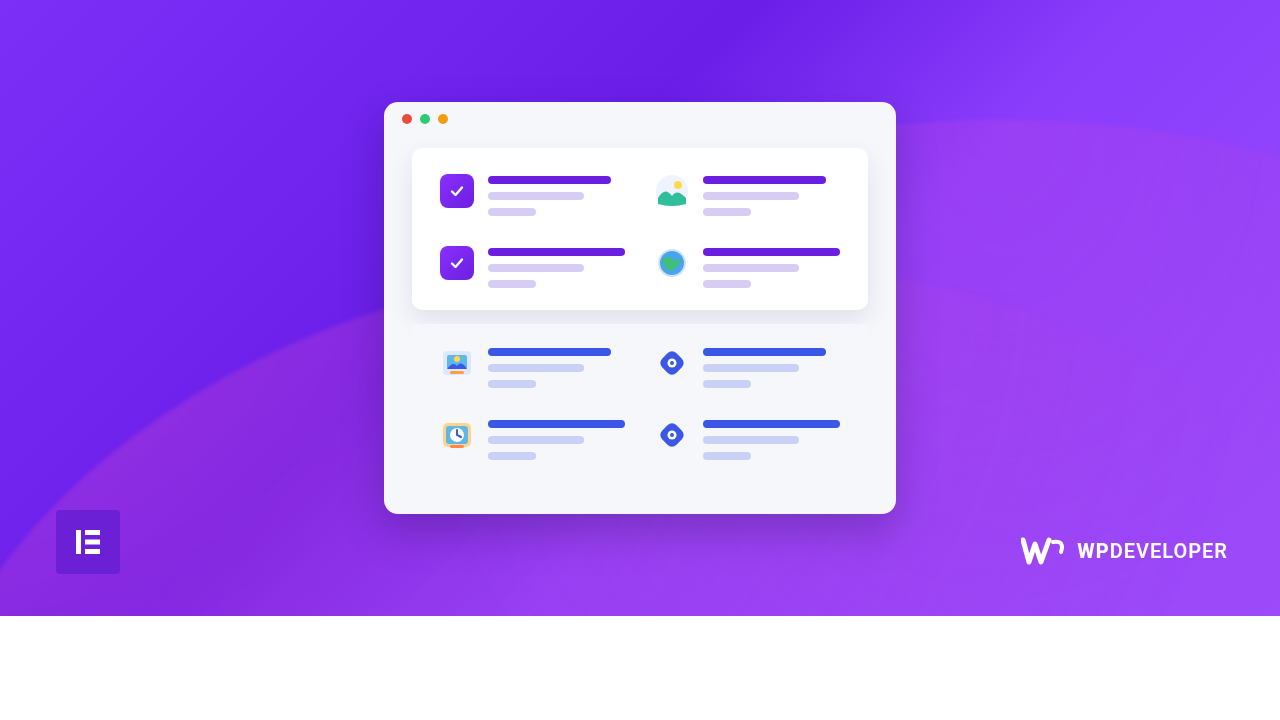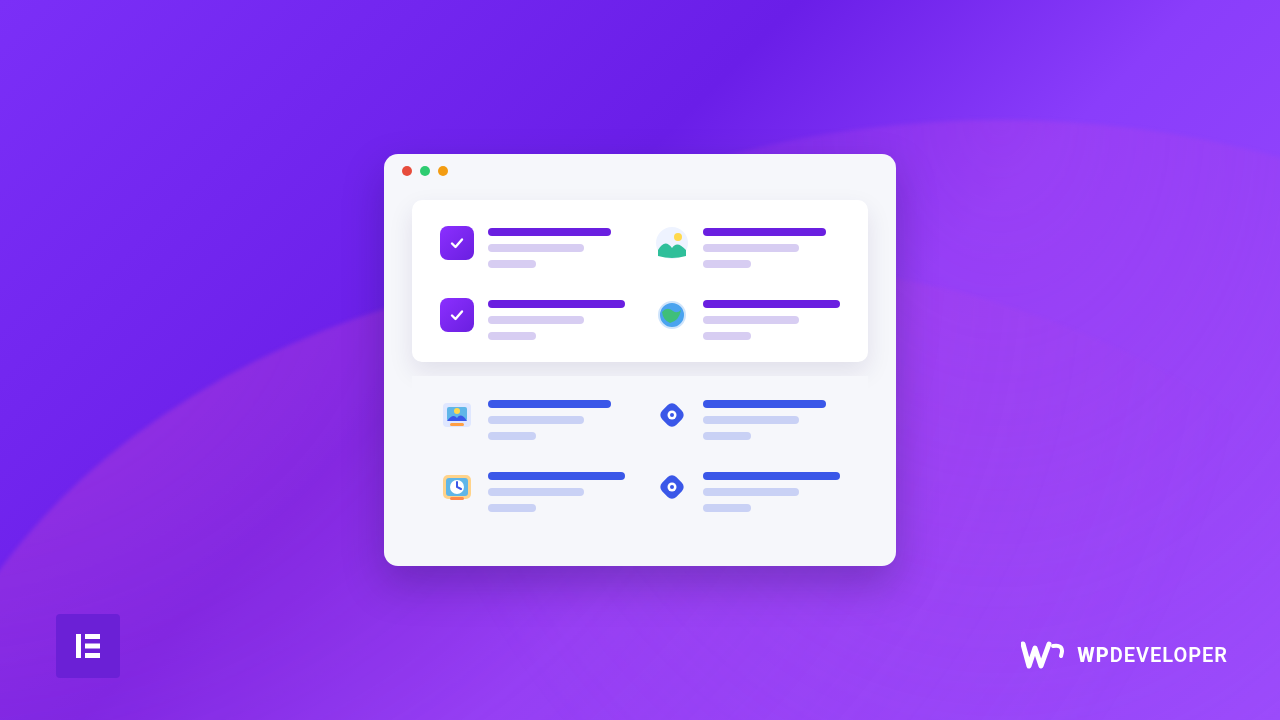--- a/index.html
+++ b/index.html
@@ -1,20 +1,20 @@
 <!DOCTYPE html>
 <html><head>
 <meta charset="utf-8">
 <style>
   * { box-sizing: border-box; margin: 0; padding: 0; }
   html, body { width: 1280px; height: 720px; overflow: hidden; font-family: -apple-system, BlinkMacSystemFont, "Segoe UI", Roboto, sans-serif; }
   .stage {
     position: relative;
     width: 1280px;
-    height: 720px;
+    height: 616px;
     background: linear-gradient(135deg, #7b2ff7 0%, #6a1ee8 40%, #8a3dfb 60%, #9a4cfc 100%);
     overflow: hidden;
   }
   
   .wave {
     position: absolute;
     border-radius: 50%;
     filter: blur(2px);
   }
   .wave1 {

